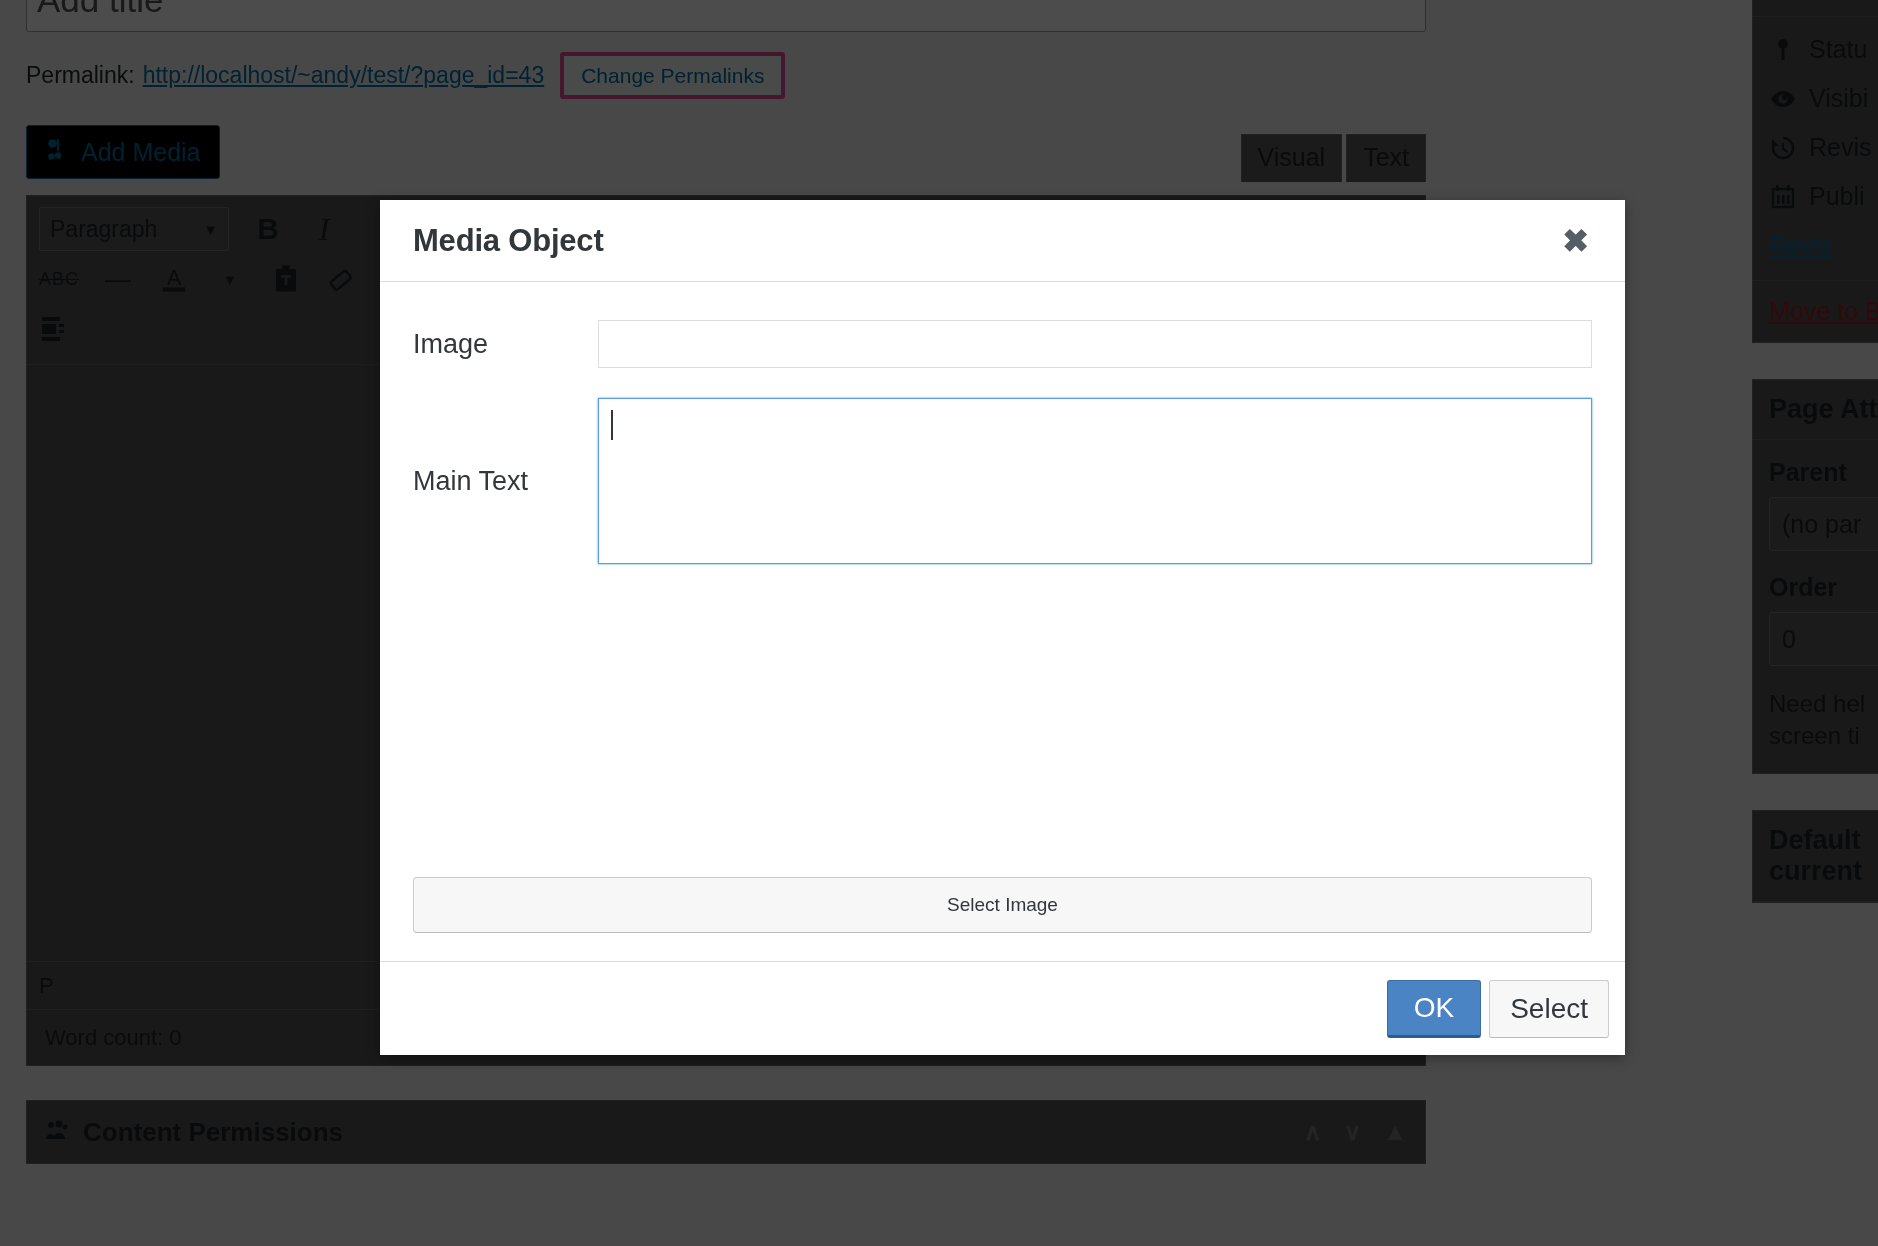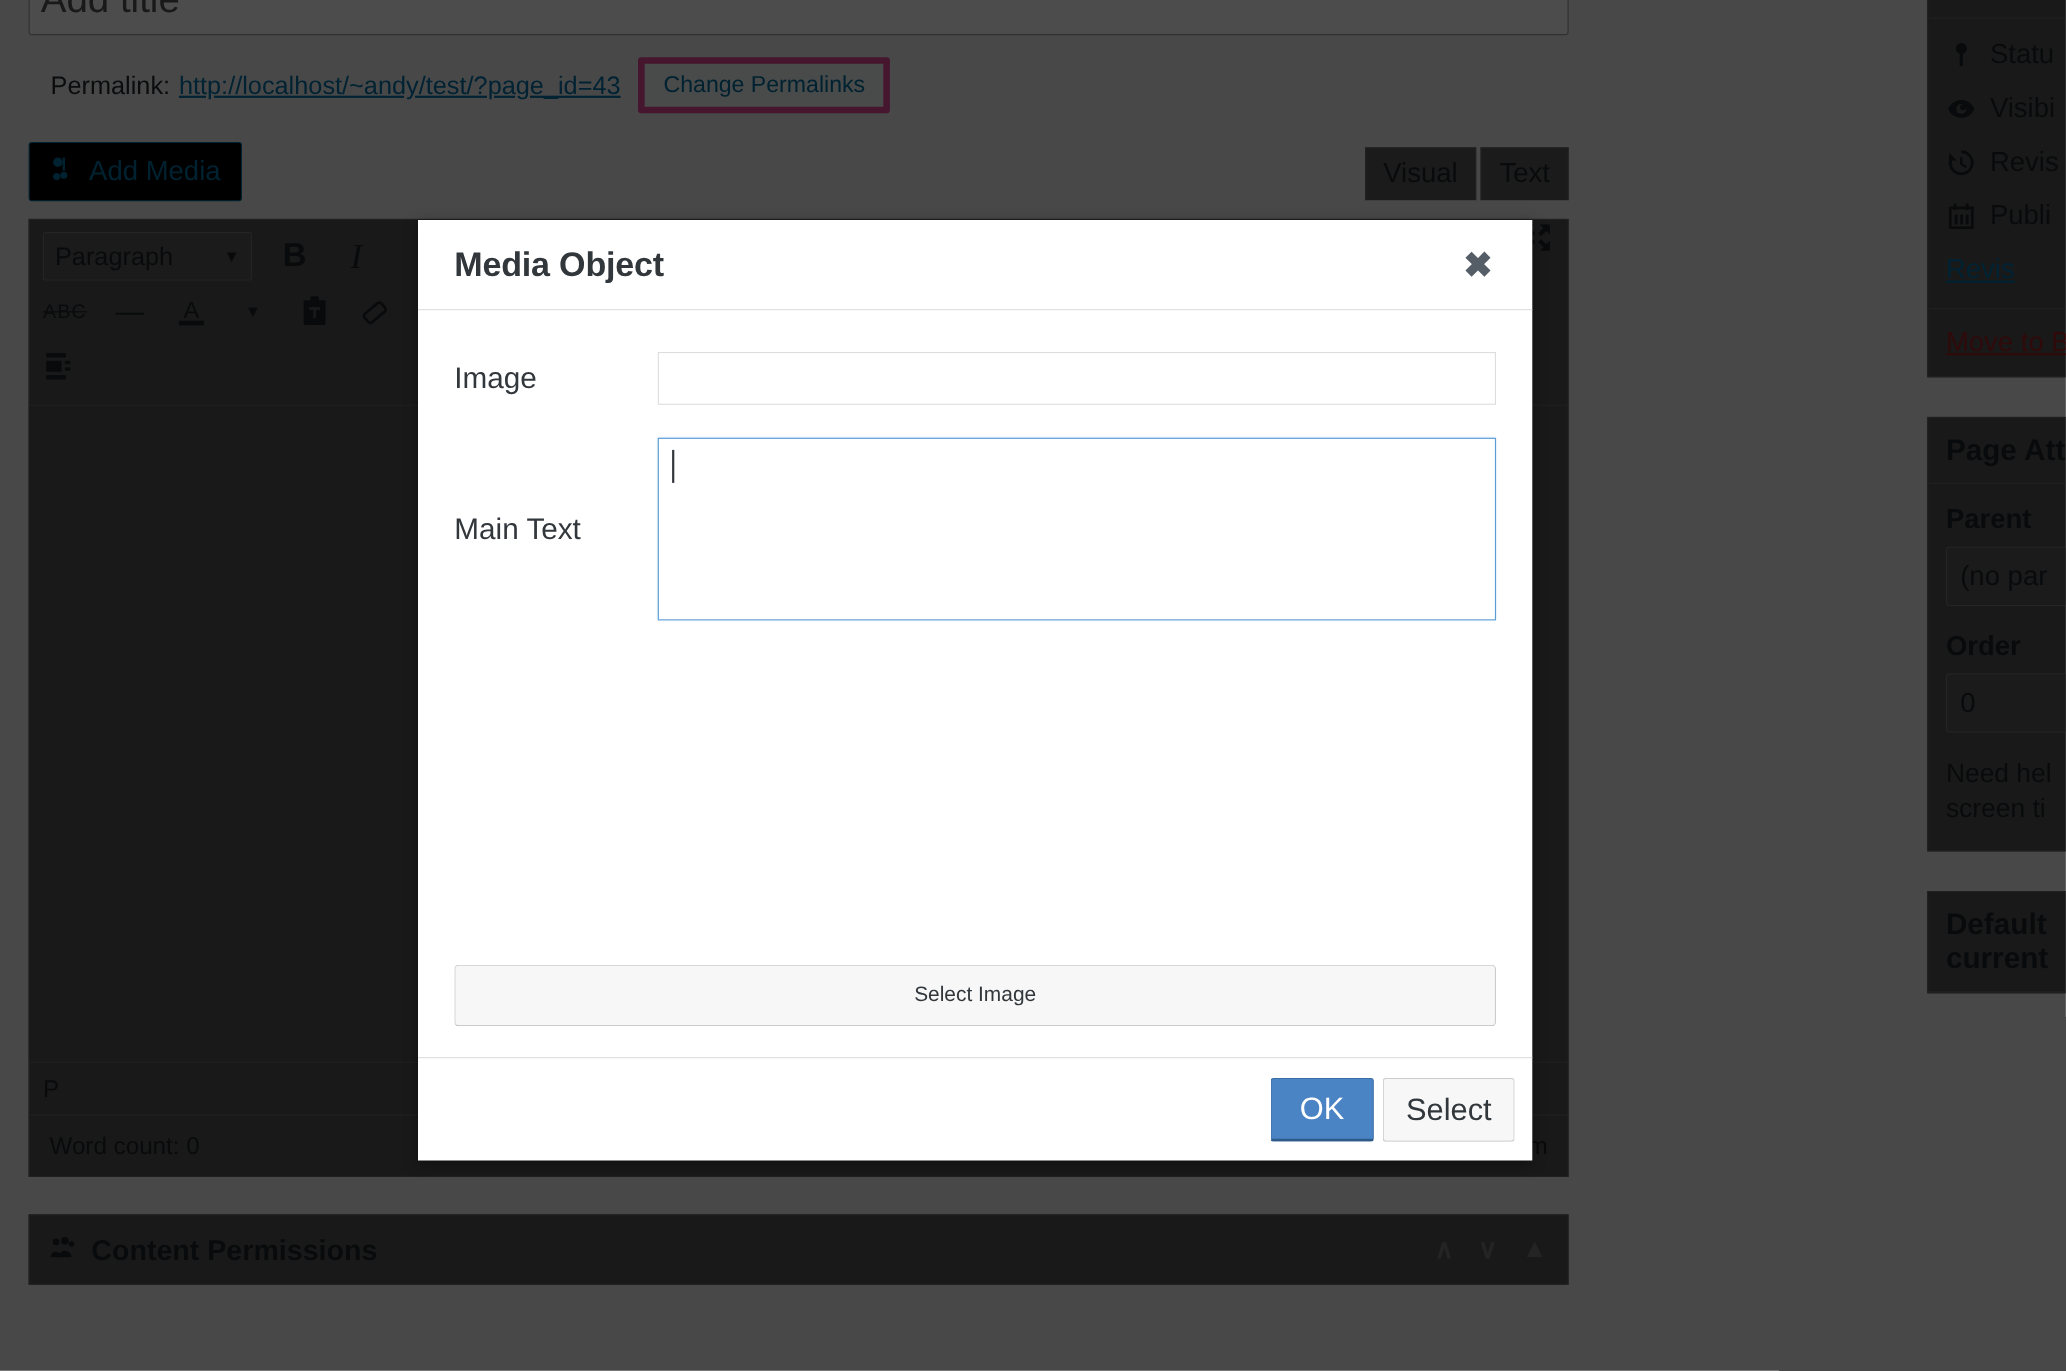--- a/index.html
+++ b/index.html
@@ -48,29 +48,28 @@
     overflow: hidden;
   }
 
   .permalink-row {
     margin-top: 20px;
     display: flex;
     align-items: center;
     gap: 8px;
     font-size: 23px;
     color: #23282d;
-    margin-left: 20px;
   }
   .permalink-url {
     color: #0073aa;
     text-decoration: underline;
   }
   .btn-change-permalinks {
     margin-left: 8px;
-    border: 6px solid #ec4899;
+    border: 4px solid #ec4899;
     background: #f6f7f7;
     color: #0071a1;
     border-radius: 3px;
     font-size: 21px;
     padding: 9px 17px;
     font-family: "Liberation Sans", sans-serif;
     line-height: 1;
     cursor: pointer;
   }
 
@@ -297,21 +296,21 @@
     position: absolute;
     inset: 0;
     background: rgba(0,0,0,0.70);
     z-index: 50;
   }
 
   #modal {
     position: absolute;
     left: 380px;
     top: 200px;
-    width: 1013px;
+    width: 1245px;
     height: 855px;
     background: #ffffff;
     z-index: 60;
     display: flex;
     flex-direction: column;
     box-shadow: 0 3px 12px rgba(0,0,0,0.35);
     justify-content: flex-end;
   }
 
   .modal-header {

